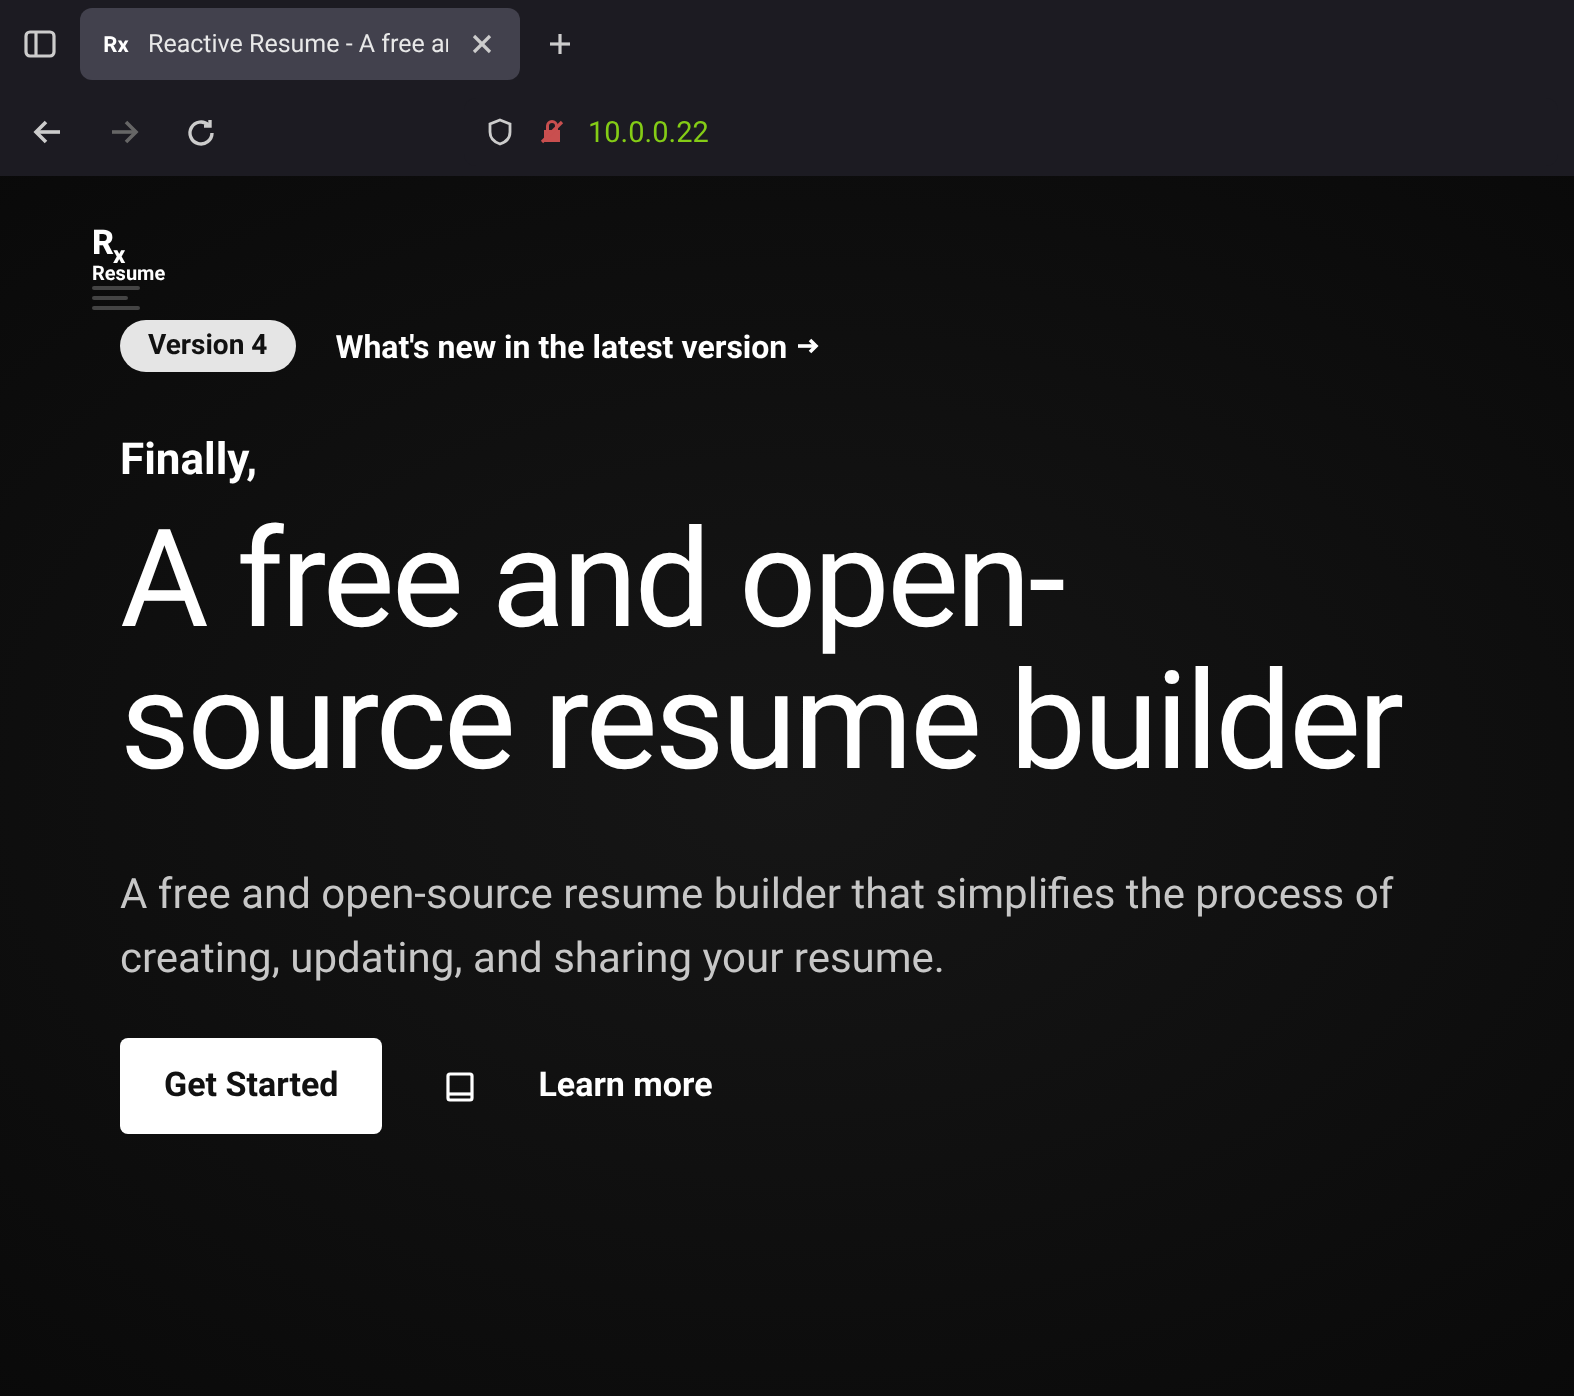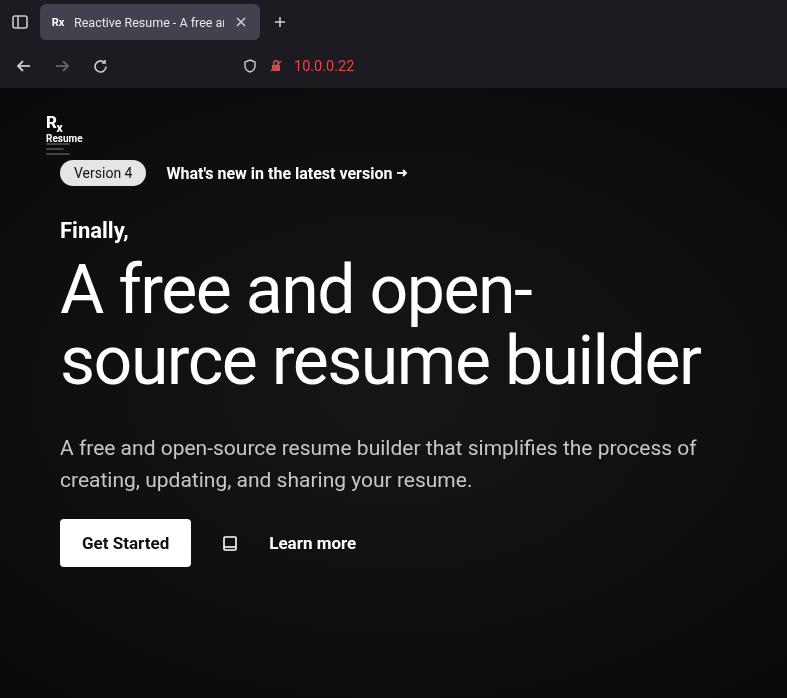--- a/index.html
+++ b/index.html
@@ -13,35 +13,35 @@
   .tab-favicon { width: 16px; height: 16px; display:flex; align-items:center; justify-content:center; color:#fff; font-weight:700; font-size:11px; }
   .tab-title { color: #e8e8e8; font-size: 12.5px; white-space: nowrap; overflow:hidden; text-overflow: clip; flex:1; }
   .tab-close { color:#ccc; width:18px; height:18px; display:flex; align-items:center; justify-content:center; border-radius:3px; cursor:pointer; }
   .new-tab { width:32px; height:32px; display:flex; align-items:center; justify-content:center; color:#ccc; border-radius:4px; cursor:pointer; }
   
   .toolbar { display:flex; align-items:center; height:44px; padding:0 8px; gap:6px; }
   .nav-btn { width:32px; height:32px; display:flex; align-items:center; justify-content:center; color:#ccc; border-radius:4px; cursor:pointer; }
   .nav-btn.disabled { color:#666; cursor:default; }
   .addr-bar { flex:1; display:flex; align-items:center; background:#1c1b22; border-radius:6px; height:34px; padding:0 10px; gap:10px; margin-left:110px; }
   .addr-icon { color:#ccc; display:flex; align-items:center; }
-  .addr-text { color:#ef4444; font-size:14.5px; }
+  .addr-text { color:#84cc16; font-size:14.5px; }
   
   
   .page { background: radial-gradient(ellipse 900px 600px at 50% 50%, #161616 0%, #090909 70%); height: 610px; color:#fff; position:relative; }
   .logo { position:absolute; top:24px; left:46px; color:#fff; }
   .logo-rx { font-size:17px; font-weight:800; letter-spacing:-0.5px; }
   .logo-rx sub { font-size:12px; vertical-align:sub; }
   .logo-resume { font-size:10px; font-weight:700; margin-top:-2px; }
   .menu-lines { position:absolute; top:55px; left:46px; display:flex; flex-direction:column; gap:3px; }
   .menu-lines span { display:block; width:24px; height:2px; background:#444; border-radius:1px; }
   .menu-lines span:nth-child(2){ width:18px; }
   
   .content { padding: 72px 0 0 60px; max-width: 720px; }
   .version-row { display:flex; align-items:center; gap:20px; margin-bottom: 32px; }
-  .version-badge { background:#e5e5e5; color:#111; border-radius:16px; padding:5px 14px; font-size:14px; font-weight:400; }
+  .version-badge { background:#e5e5e5; color:#111; border-radius:16px; padding:5px 14px; font-size:14px; font-weight:700; }
   .whats-new { color:#fff; font-weight:700; font-size:16px; display:flex; align-items:center; gap:2px; cursor:pointer; }
   
   .eyebrow { font-weight:700; font-size:22px; margin-bottom:12px; }
   .hero-title { font-weight:400; font-size:68px; line-height:1.05; letter-spacing:-1.5px; margin-bottom:34px; }
   .hero-desc { color:#c7c7c7; font-size:21px; line-height:1.55; margin-bottom:22px; max-width:680px; }
   
   .cta-row { display:flex; align-items:center; gap:30px; }
   .btn-primary { background:#fff; color:#111; border-radius:4px; padding:14px 22px; font-weight:700; font-size:17px; cursor:pointer; }
   .btn-secondary { display:flex; align-items:center; gap:30px; color:#fff; font-weight:700; font-size:17px; cursor:pointer; }
   

